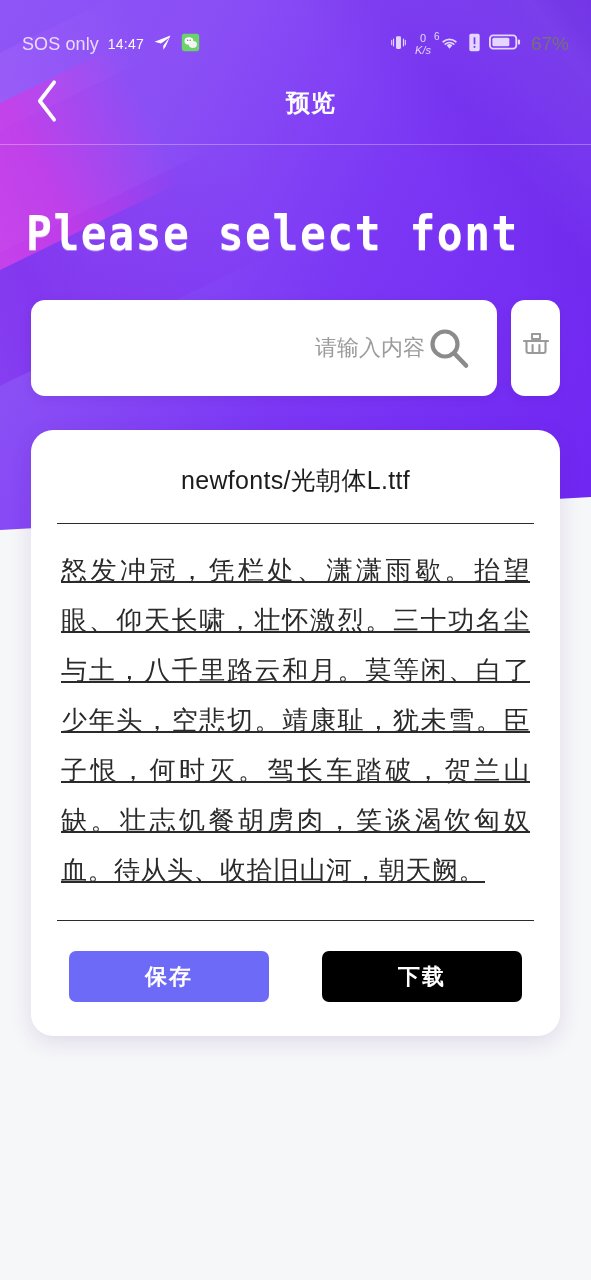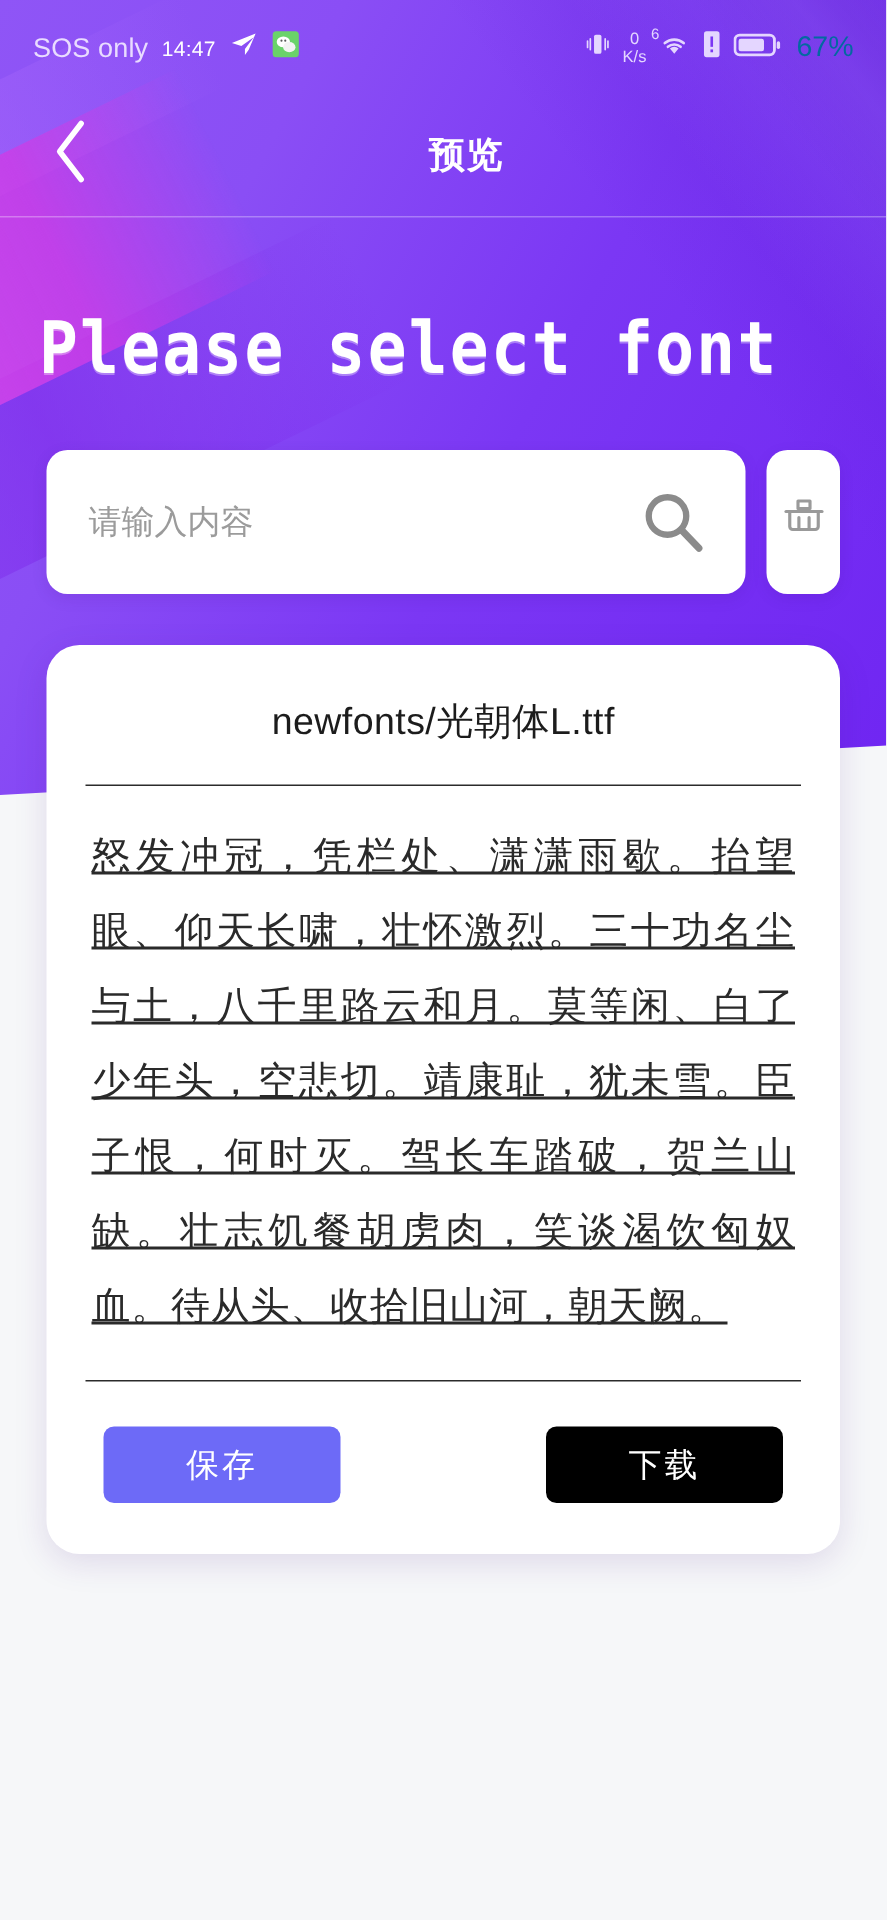--- a/index.html
+++ b/index.html
@@ -53,32 +53,32 @@
     transform:rotate(-26deg); transform-origin:top left;
   }
   .streak.s6{
     left:430px; top:-40px; width:150px; height:620px;
     background:linear-gradient(90deg,rgba(96,30,210,0),rgba(96,30,210,.5),rgba(96,30,210,0));
     transform:rotate(-38deg); transform-origin:top left;
   }
 
   
   #statusbar{
-    position:absolute; left:0; top:4px; width:591px; height:56px;
+    position:absolute; left:0; top:16px; width:591px; height:56px;
     display:flex; align-items:center; justify-content:space-between;
     padding:0 22px; color:#EFE6FF; z-index:6;
   }
   .sb-left{ display:flex; align-items:center; gap:9px; }
   .sb-carrier{ font-size:18px; letter-spacing:.1px; color:#E9DCFF; }
   .sb-clock{ font-size:14px; color:#FFFFFF; letter-spacing:.2px; }
   .sb-right{ display:flex; align-items:center; gap:8px; }
   .netspeed{ display:flex; flex-direction:column; align-items:center; line-height:1; }
   .netspeed .num{ font-size:11px; color:#E4D6FF; }
-  .netspeed .unit{ font-size:11px; color:#E4D6FF; margin-top:1px; }
-  .batt-pct{ font-size:19px; color:#0369a1; margin-left:2px; }
+  .netspeed .unit{ font-size:11px; color:#E4D6FF; margin-top:1px;font-style:italic; }
+  .batt-pct{ font-size:19px; color:#737373; margin-left:2px; }
   .wifi-wrap{ position:relative; }
   .wifi-gen{ position:absolute; left:-5px; top:-3px; font-size:10px; color:#E4D6FF; }
 
   
   #navbar{
     position:absolute; left:0; top:62px; width:591px; height:82px;
     display:flex; align-items:center; z-index:6;
   }
   #back-btn{
     width:62px; height:62px; margin-left:16px;
@@ -110,20 +110,21 @@
   }
   #search-box{
     flex:1; background:#FFFFFF; border-radius:14px;
     display:flex; align-items:center; padding:0 26px 0 28px;
     box-shadow:0 3px 10px rgba(60,10,120,.10);
   }
   #search-input{
     flex:1; border:0; outline:0; background:transparent;
     font-size:22px; color:#14532d;
     font-family:"Liberation Sans","DejaVu Sans",sans-serif;
+    text-align:right;
   }
   #search-input::placeholder{ color:#9b9b9b; }
   #search-icon{ flex:0 0 auto; display:flex; align-items:center; cursor:pointer; }
   #clear-btn{
     width:49px; background:#FFFFFF; border-radius:14px;
     display:flex; align-items:center; justify-content:center; cursor:pointer;
     box-shadow:0 3px 10px rgba(60,10,120,.10);
   }
 
   
@@ -140,22 +141,22 @@
   .hr{ height:1px; background:#2b2b2b; }
   #poem{
     font-family:"Liberation Serif","DejaVu Serif",serif;
     font-size:26px; color:#2a2a2a; line-height:50px;
     padding:22px 4px 24px; text-align:justify; letter-spacing:.5px;text-decoration:underline;
   }
   #card-actions{
     display:flex; justify-content:space-between; padding:30px 12px 4px;
   }
   .action-btn{
-    width:158px; height:51px; border:0; border-radius:7px; cursor:pointer;
-    color:#FFFFFF; font-size:22px; font-weight:400; letter-spacing:2px;
+    width:200px; height:51px; border:0; border-radius:7px; cursor:pointer;
+    color:#FFFFFF; font-size:22px; font-weight:700; letter-spacing:2px;
     font-family:"Liberation Sans","DejaVu Sans",sans-serif;
   }
   #save-button{ background:#6D6AF7; }
   #download-button{ background:#000000; }
 </style>
 </head>
 <body>
 
 <div id="screen">
 

